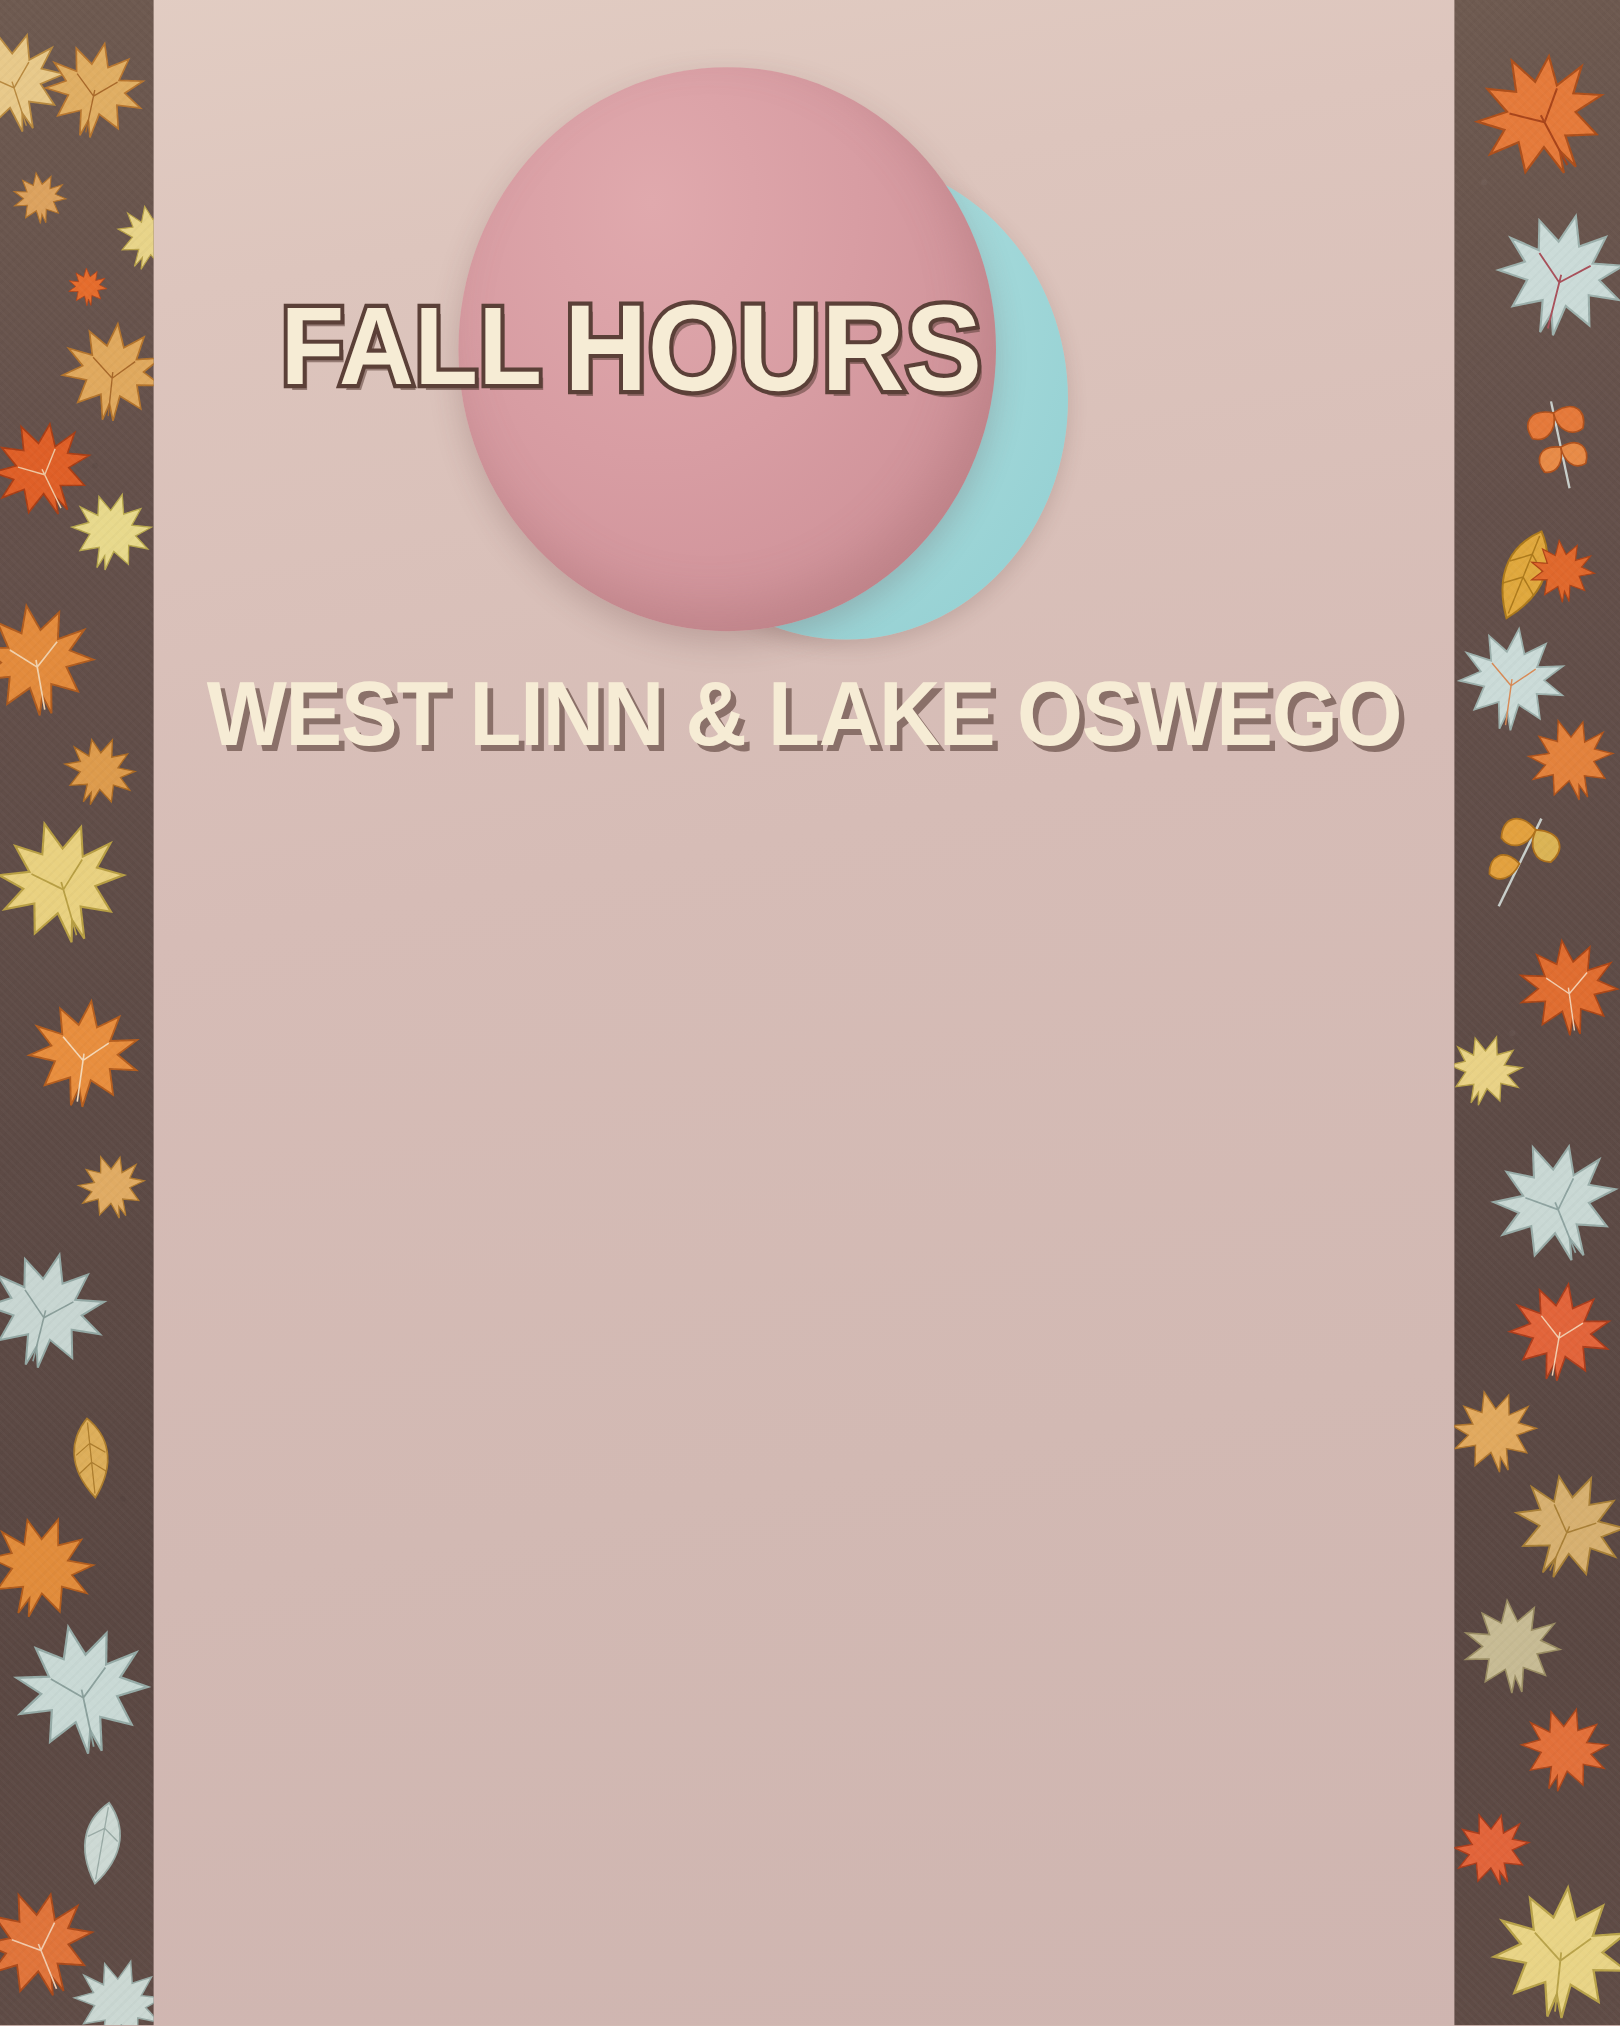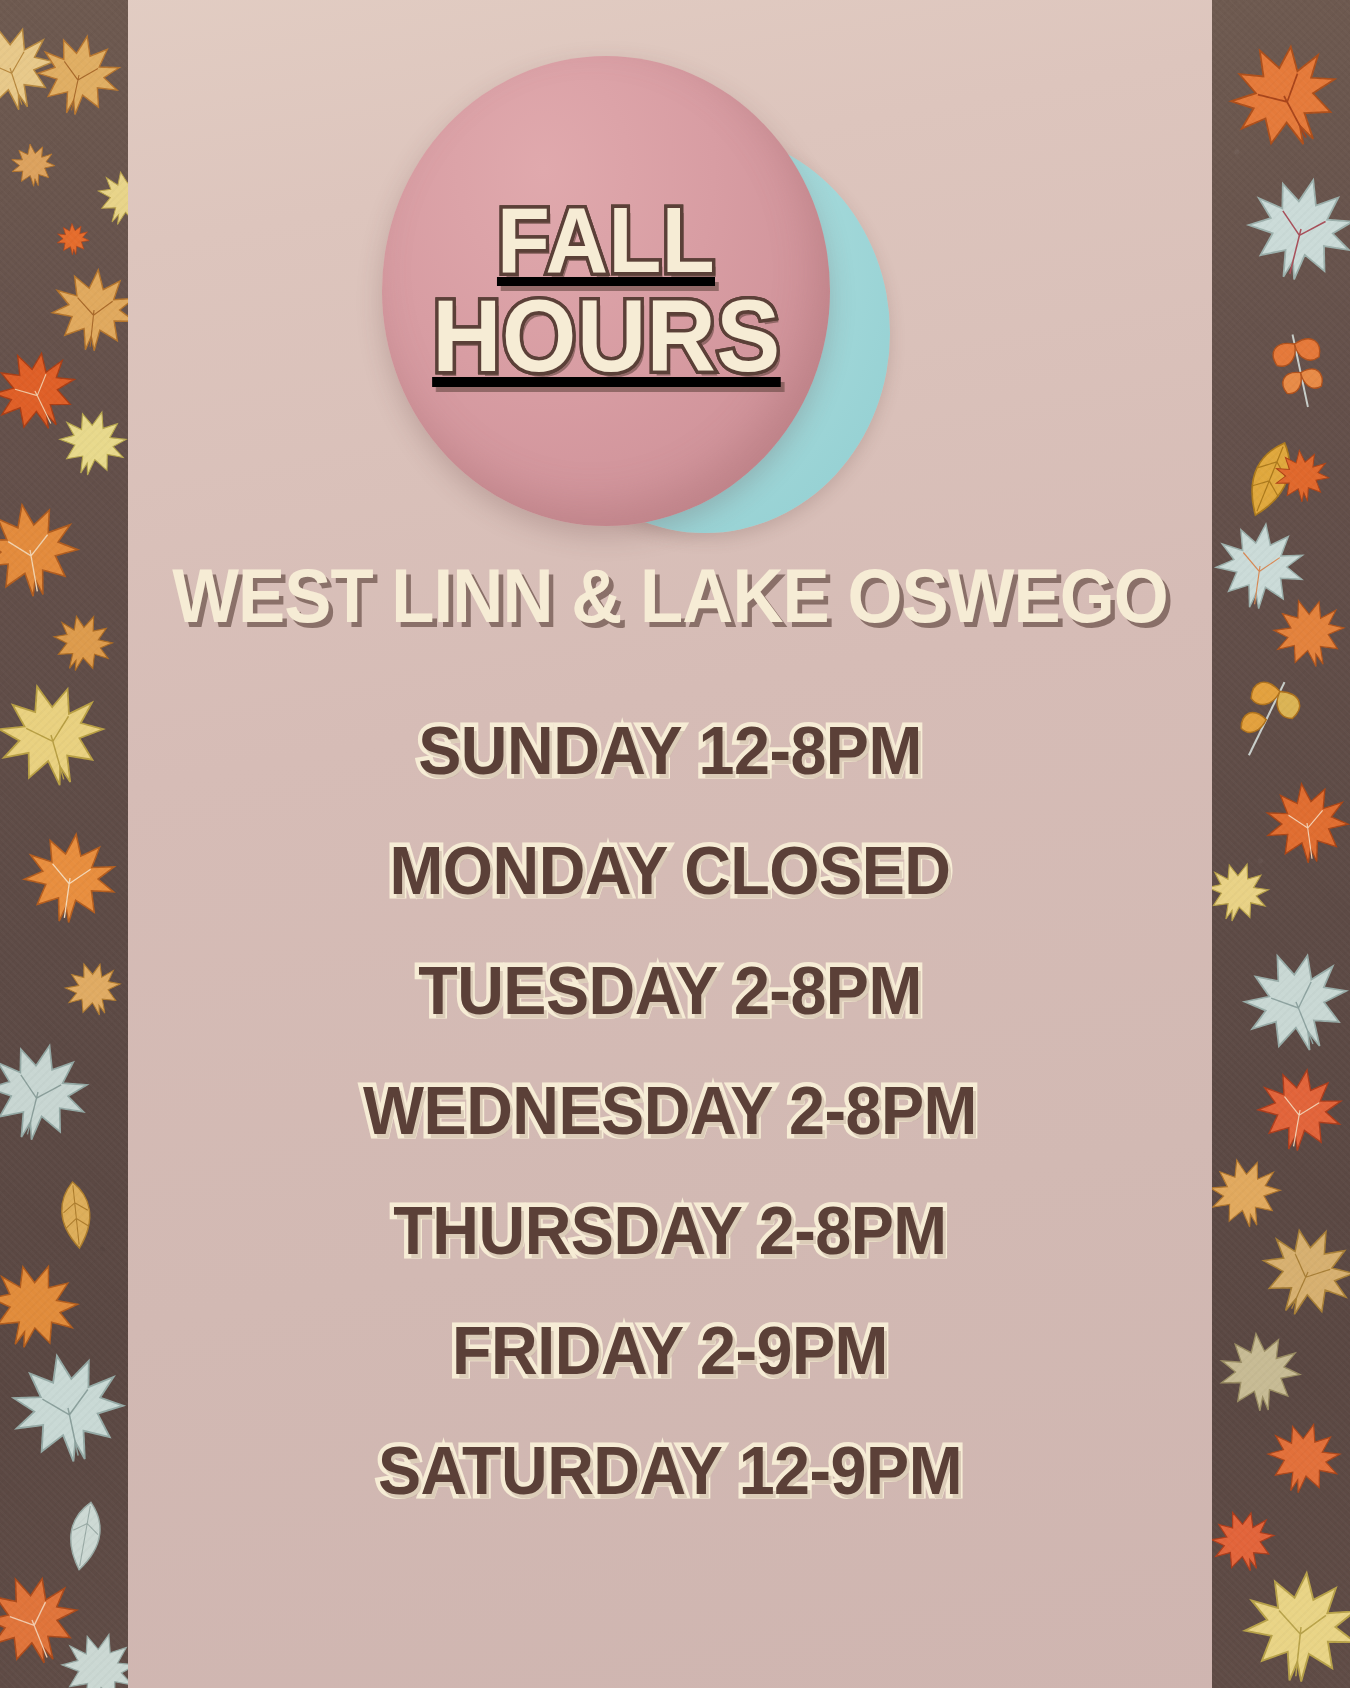--- a/index.html
+++ b/index.html
@@ -51,23 +51,22 @@
     background:radial-gradient(ellipse at 34% 26%, #b7e3e2 0%, #a4d9da 48%, #8fcdd0 100%);
     box-shadow:0 6px 16px rgba(90,60,55,.18);
   }
   .circle-pink{
     left:382px;top:28px;width:448px;height:470px;
     background:radial-gradient(ellipse at 36% 24%, #e0a9ad 0%, #d89da3 42%, #cf9299 76%, #c4878f 100%);
     box-shadow:0 10px 26px rgba(90,55,55,.22), inset -14px -20px 40px rgba(150,95,98,.28);
   }
   .badge-text{
     position:absolute;left:382px;top:28px;width:448px;height:470px;
-    display:flex;flex-direction:column;align-items:center;justify-content:center;
+    display:flex;align-items:center;justify-content:flex-end;
     line-height:.96;
-    text-decoration:underline;
   }
   .badge-line{
     font-family:"Liberation Sans", sans-serif;
     font-weight:700;
     letter-spacing:.5px;
     color:#f6ecd5;
     -webkit-text-stroke:7px #5b4038;
     paint-order:stroke fill;
     text-shadow:4px 5px 0 rgba(91,64,56,.55);
     white-space:nowrap;
@@ -340,23 +339,14 @@
     <div class="circle circle-teal"></div>
     <div class="circle circle-pink"></div>
     <div class="badge-text">
       <div class="badge-line l1">FALL</div>
       <div class="badge-line l2">HOURS</div>
     </div>
   </div>
 
   <div class="headline">WEST LINN &amp; LAKE OSWEGO</div>
 
-  <div class="hours">
-    <div class="hours-row">SUNDAY  12-8PM</div>
-    <div class="hours-row">MONDAY CLOSED</div>
-    <div class="hours-row">TUESDAY 2-8PM</div>
-    <div class="hours-row">WEDNESDAY 2-8PM</div>
-    <div class="hours-row">THURSDAY 2-8PM</div>
-    <div class="hours-row">FRIDAY 2-9PM</div>
-    <div class="hours-row">SATURDAY 12-9PM</div>
-  </div>
 
 </div>
 
 </body></html>

